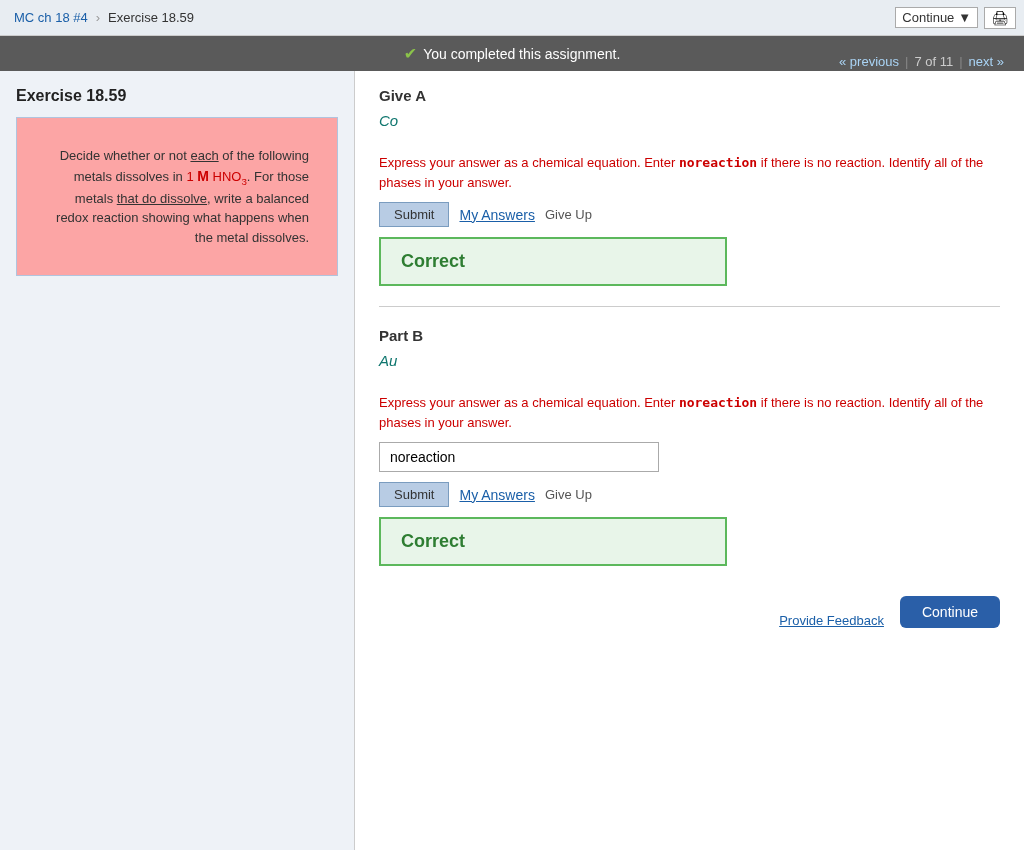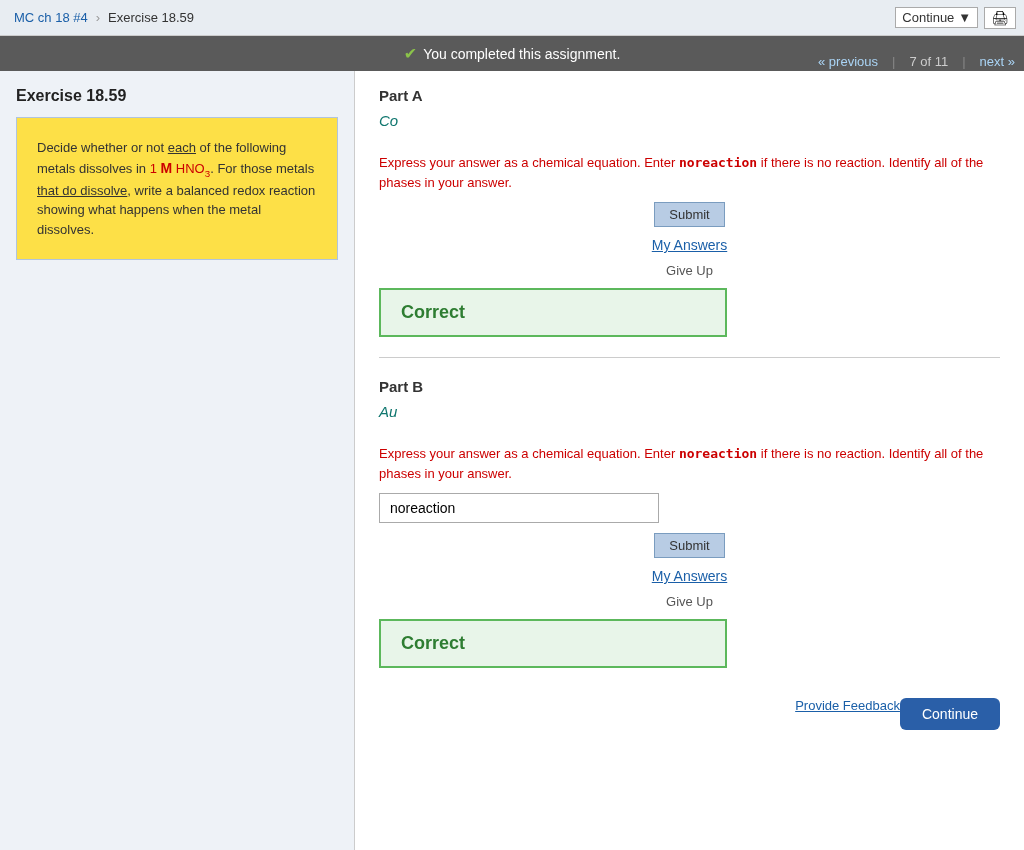--- a/index.html
+++ b/index.html
@@ -61,26 +61,26 @@
       padding: 8px;
       font-size: 14px;
       display: flex;
       align-items: center;
       justify-content: center;
       position: relative;
     }
     .banner-check { color: #8bc34a; margin-right: 6px; font-size: 16px; }
     .banner-nav {
       position: absolute;
-      right: 9px;
+      right: 20px;
       font-size: 13px;
       color: #ccc;
       display: flex;
       align-items: center;
-      gap: 14px;
+      gap: 6px;
       margin-top: 16px;
     }
     .banner-nav a { color: #aad4f5; text-decoration: none; cursor: pointer; }
     .banner-nav .pipe { color: #888; }
 
     
     #main-layout {
       display: flex;
       height: calc(850px - 70px);
     }
@@ -94,25 +94,26 @@
       flex-shrink: 0;
     }
     #sidebar h2 {
       font-size: 16px;
       font-weight: bold;
       margin-bottom: 12px;
       color: #222;
     }
     .instructions-box {
       border: 1px solid #b0c4de;
-      background: #fde047;
-      padding: 20px;
+      background: #fca5a5;
+      padding: 28px;
       font-size: 13px;
       line-height: 1.5;
       color: #333;
+      text-align: right;
     }
     .instructions-box .highlight { color: #cc0000; }
     .instructions-box .molarity { font-weight: bold; font-size: 14px; }
     .instructions-box .underline { text-decoration: underline; }
 
     
     #content {
       flex: 1;
       background: white;
       overflow-y: auto;
@@ -173,21 +174,20 @@
       margin-bottom: 10px;
       display: block;
     }
 
     
     .submit-row {
       display: flex;
       align-items: center;
       gap: 10px;
       margin-bottom: 10px;
-      flex-direction: column;
     }
     .submit-btn {
       background: #b8cce4;
       border: 1px solid #7a9cbf;
       padding: 4px 14px;
       font-size: 13px;
       cursor: pointer;
       color: #333;
     }
     .my-answers-link {
@@ -218,21 +218,22 @@
     .part-divider {
       border: none;
       border-top: 1px solid #ccc;
       margin: 20px 0;
     }
 
     
     #bottom-actions {
       display: flex;
       justify-content: flex-end;
-      align-items: flex-start;
+      align-items: flex-end;
+      gap: 16px;
       padding: 10px 0 20px 0;
     }
     .feedback-link {
       color: #1a5fa8;
       text-decoration: underline;
       cursor: pointer;
       font-size: 13px;
     }
     .continue-btn {
       background: #2a5fa8;
@@ -281,21 +282,21 @@
   <div id="sidebar">
     <h2>Exercise 18.59</h2>
     <div class="instructions-box">
       <span>Decide whether or not </span><span class="underline">each</span><span> of the following metals dissolves in </span><span class="highlight">1 <span class="molarity">M</span> HNO<sub>3</sub></span><span>. For those metals </span><span class="underline">that do dissolve</span><span>, write a balanced redox reaction showing what happens when the metal dissolves.</span>
     </div>
   </div>
 
   <div id="content">
 
     <div class="part-section">
-      <div class="part-title">Part A</div>
+      <div class="part-title">Give A</div>
       <div class="metal-symbol">Co</div>
       <div class="instruction-text">
         Express your answer as a chemical equation. Enter <span class="noreaction-code">noreaction</span> if there is no reaction. Identify all of the phases in your answer.
       </div>
 
       
 
       
       <div class="submit-row">
         <button class="submit-btn">Submit</button>

